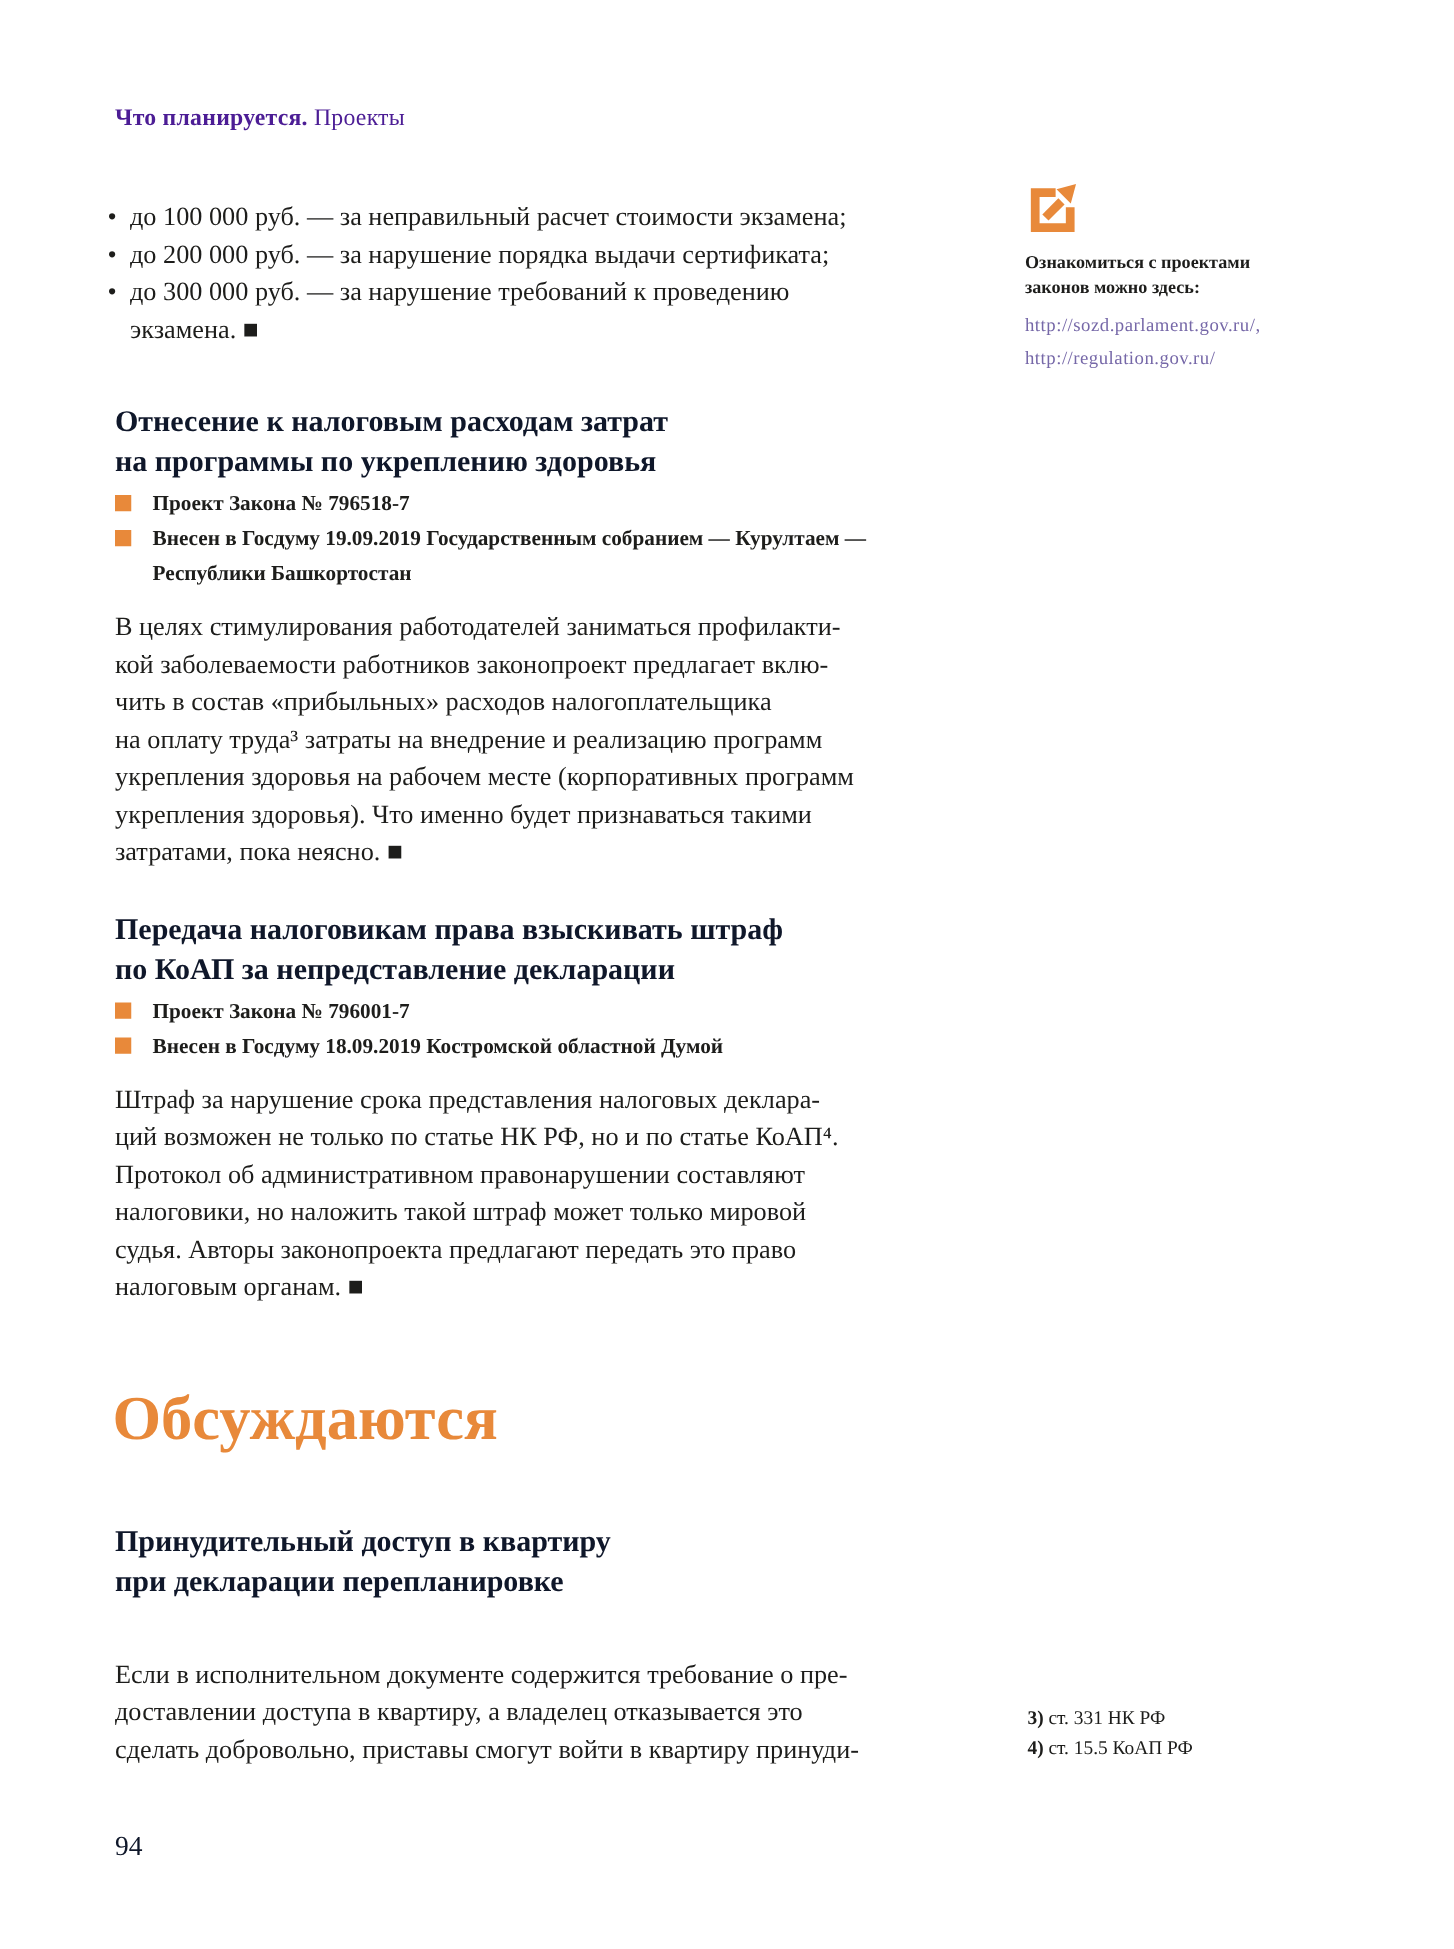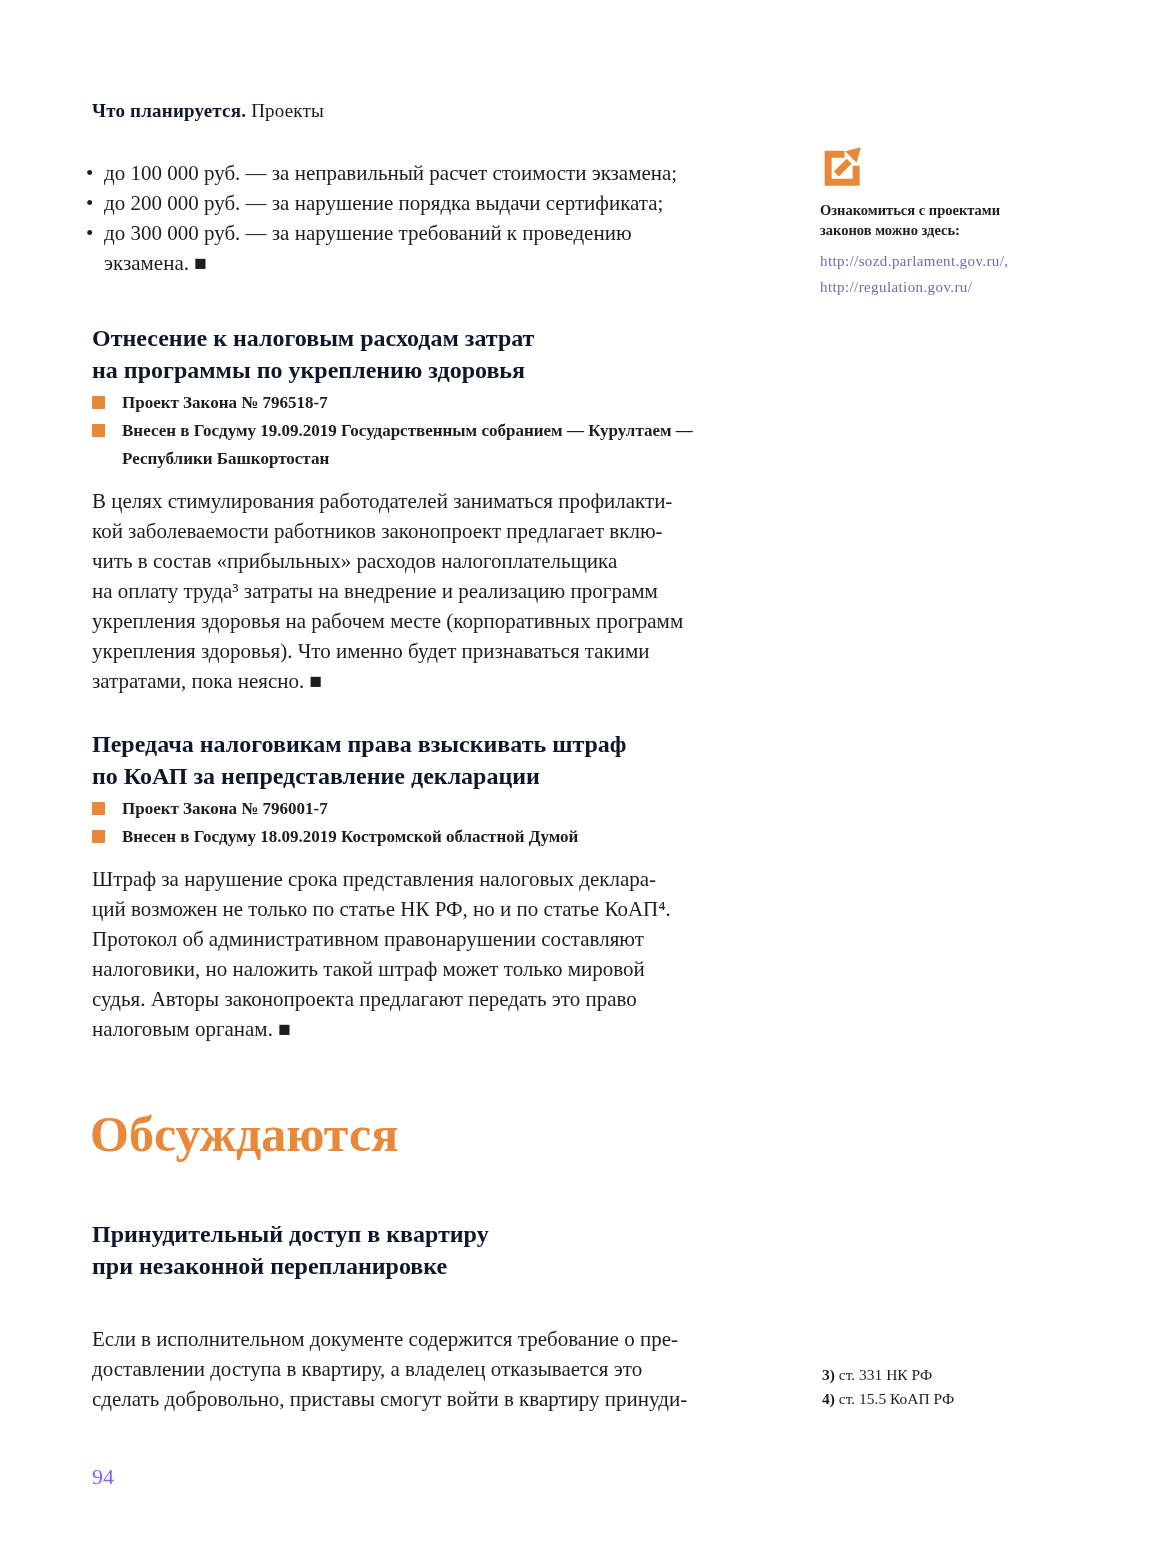--- a/index.html
+++ b/index.html
@@ -10,22 +10,22 @@
     height: 1559px;
     background: #ffffff;
     font-family: "Liberation Serif", "DejaVu Serif", serif;
     color: #1d1d1b;
     overflow: hidden;
   }
   .pre { white-space: pre-line; }
 
   
   .page-header {
-    position: absolute; left: 92px; top: 100px;
-    font-size: 19px; color: #0f172a; letter-spacing: 0.2px;
+    position: absolute; left: 92px; top: 84px;
+    font-size: 19px; color: #4c1d95; letter-spacing: 0.2px;
   }
   .page-header .bold { font-weight: bold; }
 
   
   .intro-list {
     position: absolute; left: 86px; top: 158px; width: 710px;
     list-style: none;
     font-size: 21px; line-height: 30px;
   }
   .intro-list li { position: relative; padding-left: 18px; }
@@ -76,21 +76,21 @@
   }
 
   
   .footnotes { position: absolute; left: 822px; top: 1363px; width: 260px; }
   .footnote { font-size: 15.5px; line-height: 24px; }
   .footnote .fn-num { font-weight: bold; }
 
   
   .page-number {
     position: absolute; left: 92px; top: 1464px;
-    font-size: 22px; color: #8b5cf6;
+    font-size: 22px; color: #0f172a;
   }
 
   
   #s1-title { top: 322px; }
   #s1-meta  { top: 389px; }
   #s1-body  { top: 486px; }
   #s2-title { top: 728px; }
   #s2-meta  { top: 795px; }
   #s2-body  { top: 864px; }
   #s3-title { top: 1218px; }
@@ -166,21 +166,21 @@
   <p class="sec-body pre" id="s2-body">Штраф за нарушение срока представления налоговых деклара-
 ций возможен не только по статье НК РФ, но и по статье КоАП⁴.
 Протокол об административном правонарушении составляют
 налоговики, но наложить такой штраф может только мировой
 судья. Авторы законопроекта предлагают передать это право
 налоговым органам. ■</p>
 
   <h1 class="discussed">Обсуждаются</h1>
 
   <h2 class="sec-title pre" id="s3-title">Принудительный доступ в квартиру
-при незаконной перепланировке</h2>
+при декларации перепланировке</h2>
   <p class="sec-body pre" id="s3-body">Если в исполнительном документе содержится требование о пре-
 доставлении доступа в квартиру, а владелец отказывается это
 сделать добровольно, приставы смогут войти в квартиру принуди-</p>
 
   <div class="footnotes">
     <div class="footnote">
       <span class="fn-num">3)</span>
       <span>ст. 331 НК РФ</span>
     </div>
     <div class="footnote">

